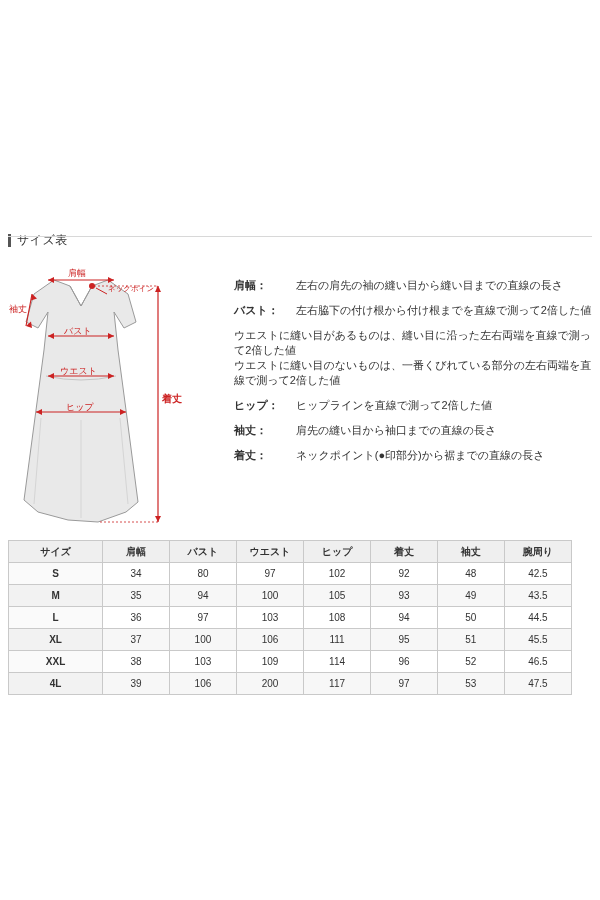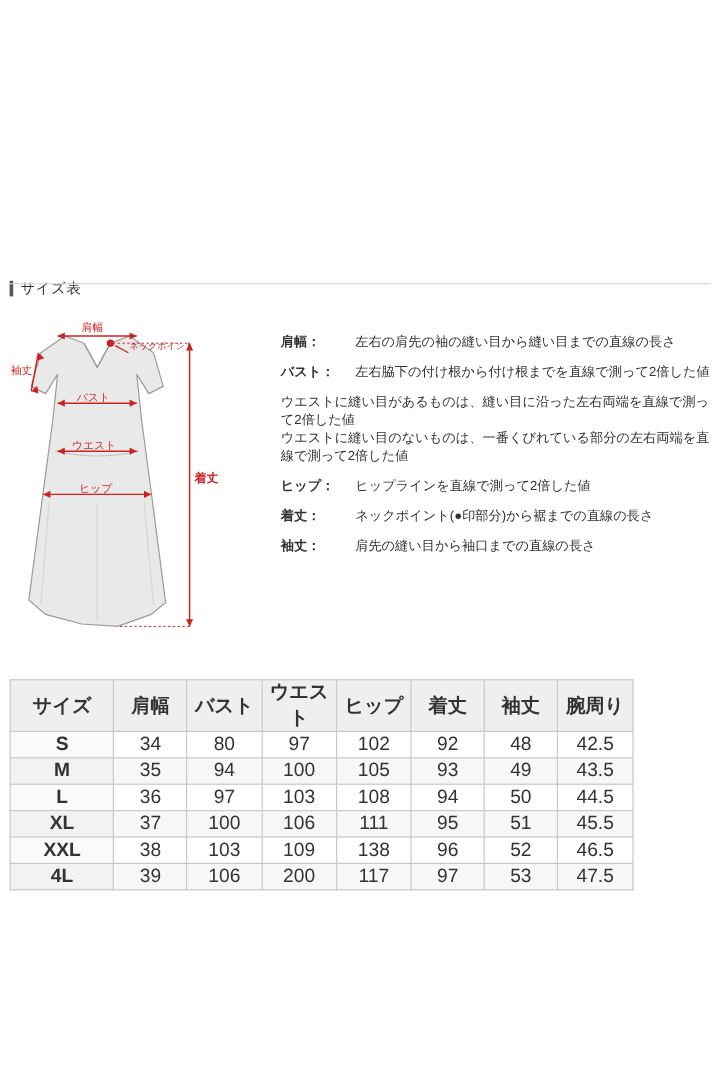--- a/index.html
+++ b/index.html
@@ -84,24 +84,24 @@
   .def-desc {
     font-size: 11px;
     color: #333;
     line-height: 15px;
   }
 
   
   .size-table {
     position: absolute;
     left: 8px;
-    top: 566px;
-    width: 520px;
+    top: 540px;
+    width: 564px;
     border-collapse: collapse;
-    font-size: 16px;
+    font-size: 10px;
   }
   .size-table th,
   .size-table td {
     border: 1px solid #c9c9c9;
     text-align: center;
     height: 21px;
     padding: 0;
     font-weight: bold;
     color: #333;
   }
@@ -215,26 +215,26 @@
     </div>
     <div class="def-row">
       <div class="def-desc" style="white-space: pre-line;">ウエストに縫い目があるものは、縫い目に沿った左右両端を直線で測って2倍した値
 ウエストに縫い目のないものは、一番くびれている部分の左右両端を直線で測って2倍した値</div>
     </div>
     <div class="def-row">
       <div class="def-term">ヒップ：</div>
       <div class="def-desc">ヒップラインを直線で測って2倍した値</div>
     </div>
     <div class="def-row">
+      <div class="def-term">袖丈：</div>
+      <div class="def-desc">肩先の縫い目から袖口までの直線の長さ</div>
+    </div>
+    <div class="def-row">
       <div class="def-term">着丈：</div>
       <div class="def-desc">ネックポイント(●印部分)から裾までの直線の長さ</div>
-    </div>
-    <div class="def-row">
-      <div class="def-term">袖丈：</div>
-      <div class="def-desc">肩先の縫い目から袖口までの直線の長さ</div>
     </div>
   </div>
 
   <table class="size-table">
     <thead>
       <tr>
         <th class="col-size">サイズ</th>
         <th class="col-v">肩幅</th>
         <th class="col-v">バスト</th>
         <th class="col-v">ウエスト</th>
@@ -283,21 +283,21 @@
         <td>111</td>
         <td>95</td>
         <td>51</td>
         <td>45.5</td>
       </tr>
       <tr>
         <td class="rowhead">XXL</td>
         <td>38</td>
         <td>103</td>
         <td>109</td>
-        <td>138</td>
+        <td>114</td>
         <td>96</td>
         <td>52</td>
         <td>46.5</td>
       </tr>
       <tr>
         <td class="rowhead">4L</td>
         <td>39</td>
         <td>106</td>
         <td>200</td>
         <td>117</td>

